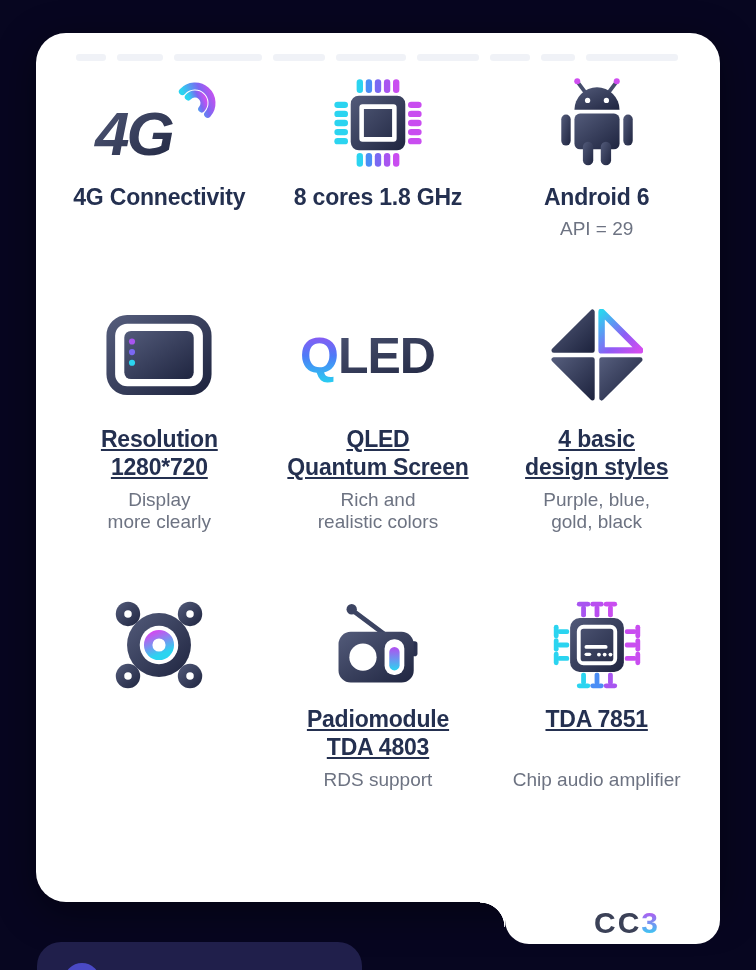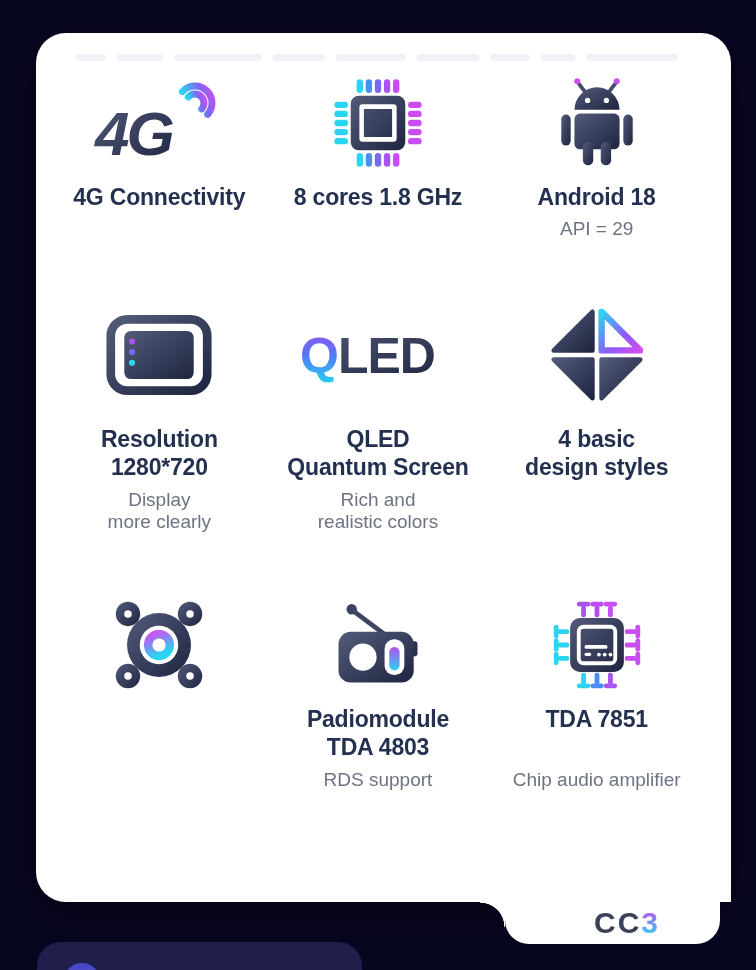--- a/index.html
+++ b/index.html
@@ -8,42 +8,41 @@
     background:#070620;
     position:relative; overflow:hidden;
     font-family:"Liberation Sans", sans-serif;
   }
   .card {
     position:absolute; left:36px; top:33px;
     width:684px; height:869px;
     background:#ffffff;
     border-radius:30px 30px 0 30px;
     box-shadow:0 10px 40px rgba(0,0,0,0.45);
-    padding-left:11px;
   }
   
   .wm { position:absolute; left:40px; top:21px; display:flex; gap:11px; opacity:.45; }
   .wm i { display:block; height:7px; border-radius:3px; background:#dfe4ee; }
 
   .grid {
     position:absolute; left:14px; top:44px; width:656px;
     display:grid;
     grid-template-columns:repeat(3,1fr);
     grid-template-rows:232px 290px 306px;
   }
   .cell { display:flex; flex-direction:column; align-items:center; text-align:center; }
   .icon-box { height:92px; display:flex; align-items:center; justify-content:center; }
   .r1 .icon-box { margin-bottom:14px; }
   .r2 .icon-box { margin-bottom:24px; }
   .r3 .icon-box { margin-bottom:14px; }
   .title {
     font-size:23px; font-weight:bold; color:#243050;
     line-height:1.22; white-space:pre-line; letter-spacing:-0.2px;
   }
-  .r2 .title, .r3 .title { min-height:57px; }
+  .r2 .title, .r3 .title { min-height:57px;text-decoration:underline; }
   .subtitle {
     margin-top:7px; font-size:19px; color:#6d7382;
     line-height:1.15; white-space:pre-line;
   }
 
   
   .tab {
     position:absolute; left:469px; top:869px;
     width:215px; height:42px;
     background:#ffffff;
@@ -181,21 +180,21 @@
           <path d="M 26 36 A 24 24 0 0 1 74 36 Z" fill="url(#gSlate)"></path>
           <circle cx="40" cy="26" r="2.8" fill="#ffffff"></circle>
             <circle cx="60" cy="26" r="2.8" fill="#ffffff"></circle>
           <rect x="26" y="40" width="48" height="38" rx="6" fill="url(#gSlate)"></rect>
           <rect x="12" y="41" width="10" height="33" rx="5" fill="url(#gSlate)"></rect>
           <rect x="78" y="41" width="10" height="33" rx="5" fill="url(#gSlate)"></rect>
           <rect x="35" y="70" width="11" height="25" rx="5.5" fill="url(#gSlate)"></rect>
           <rect x="54" y="70" width="11" height="25" rx="5.5" fill="url(#gSlate)"></rect>
         </svg>
       </div>
-      <div class="title">Android 18</div>
+      <div class="title">Android 6</div>
       <div class="subtitle">API = 29</div>
     </div>
 
     <div class="cell r2">
       <div class="icon-box">
         <svg class="icon-svg" viewBox="0 0 112 86" width="108" height="84">
           <rect x="6" y="6" width="100" height="74" rx="17" fill="#ffffff" stroke="url(#gSlate)" stroke-width="9"></rect>
           <rect x="20" y="18" width="72" height="50" rx="7" fill="url(#gSlate)"></rect>
           <circle cx="28" cy="29" r="3.2" fill="#a855f0"></circle>
           <circle cx="28" cy="40" r="3.2" fill="#7a68f2"></circle>
@@ -224,20 +223,22 @@
       <div class="icon-box">
         <svg class="icon-svg" viewBox="0 0 100 100" width="92" height="92">
           <polygon points="45,3 45,45 3,45" fill="url(#gSlate)" stroke="url(#gSlate)" stroke-width="5" stroke-linejoin="round"></polygon>
           <polygon points="55,3 97,45 55,45" fill="none" stroke="url(#gTri)" stroke-width="7" stroke-linejoin="round"></polygon>
           <polygon points="55,55 97,55 55,97" fill="url(#gSlate)" stroke="url(#gSlate)" stroke-width="5" stroke-linejoin="round"></polygon>
           <polygon points="45,55 45,97 3,55" fill="url(#gSlate)" stroke="url(#gSlate)" stroke-width="5" stroke-linejoin="round"></polygon>
         </svg>
       </div>
       <div class="title">4 basic
 design styles</div>
+      <div class="subtitle">Purple, blue,
+gold, black</div>
     </div>
 
     <div class="cell r3">
       <div class="icon-box">
         <svg class="icon-svg" viewBox="0 0 100 100" width="94" height="94">
           <circle cx="50" cy="50" r="34" fill="url(#gSlate)"></circle>
           <circle cx="17" cy="17" r="13" fill="url(#gSlate)"></circle>
             <circle cx="83" cy="17" r="13" fill="url(#gSlate)"></circle>
           <circle cx="17" cy="83" r="13" fill="url(#gSlate)"></circle>
             <circle cx="83" cy="83" r="13" fill="url(#gSlate)"></circle>

